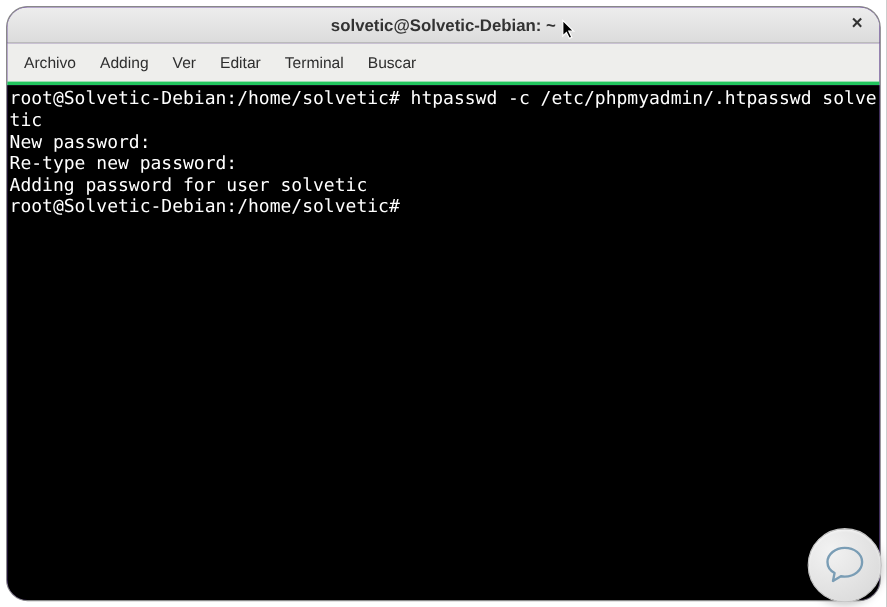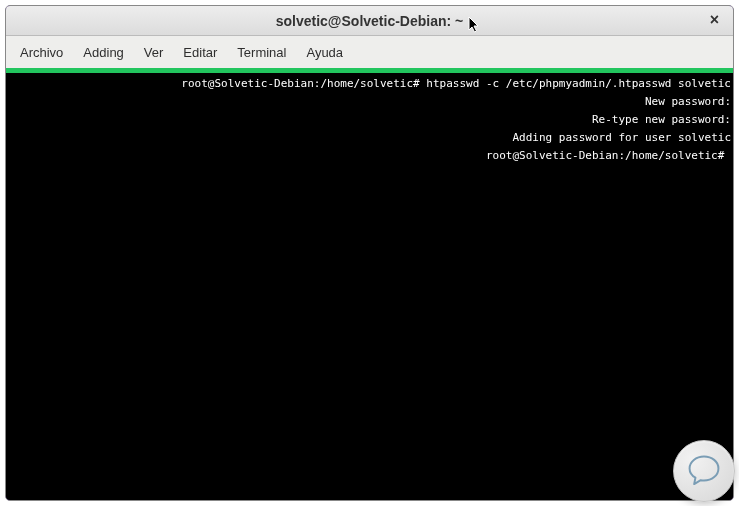--- a/index.html
+++ b/index.html
@@ -15,21 +15,21 @@
       position: relative;
       overflow: hidden;
     }
     .window {
       position: absolute;
       top: 5px;
       left: 5px;
       width: 729px;
       height: 496px;
       border: 1px solid #888;
-      border-radius: 5px;
+      border-radius: 18px;
       overflow: hidden;
       background: #4c1d95;
       display: flex;
       flex-direction: column;
     }
     .titlebar {
       height: 30px;
       background: linear-gradient(#ededed, #dcdcdc);
       border-bottom: 1px solid #bbb;
       display: flex;
@@ -46,43 +46,42 @@
       top: 6px;
       font-size: 16px;
       color: #333;
       cursor: pointer;
       line-height: 1;
       padding: 0 4px;
     }
     .menubar {
       height: 26px;
       background: #eeeeec;
-      border-bottom: 5px solid #22c55e;
+      border-bottom: 3px solid #22c55e;
       display: flex;
       align-items: center;
       padding: 16px 4px;
       font-size: 13px;
       color: #2e2e2e;
     }
     .menubar .menuitem {
       padding: 3px 10px;
       cursor: pointer;
     }
     .term {
       flex: 1;
       background: #000;
       color: #fff;
       font-family: "DejaVu Sans Mono", "Liberation Mono", monospace;
-      font-size: 11px;
+      font-size: 15px;
       line-height: 18px;
       padding: 2px 2px;
       white-space: pre-wrap;
       word-break: break-all;
       overflow: hidden;
-      text-align: right;
     }
     .cursor-pointer {
       position: absolute;
       top: 10px;
       left: 462px;
       font-size: 16px;
       color: #000;
       z-index: 10;
       pointer-events: none;
     }
@@ -120,21 +119,21 @@
       <path d="M1 1 L1 14 L4 11 L6.5 16 L8.5 15 L6 10 L10 10 Z" fill="#000" stroke="#fff" stroke-width="1"></path>
     </svg>
   </div>
 
   <div class="menubar">
     <span class="menuitem">Archivo</span>
     <span class="menuitem">Adding</span>
     <span class="menuitem">Ver</span>
     <span class="menuitem">Editar</span>
     <span class="menuitem">Terminal</span>
-    <span class="menuitem">Ayuda</span>
+    <span class="menuitem">Buscar</span>
   </div>
 
   <div class="term"><span>root@Solvetic-Debian:/home/solvetic# htpasswd -c /etc/phpmyadmin/.htpasswd solvetic</span>
 <span>New password:</span>
 <span>Re-type new password:</span>
 <span>Adding password for user solvetic</span>
 <span>root@Solvetic-Debian:/home/solvetic# </span></div>
 </div>
 
 <div class="chat-bubble">

